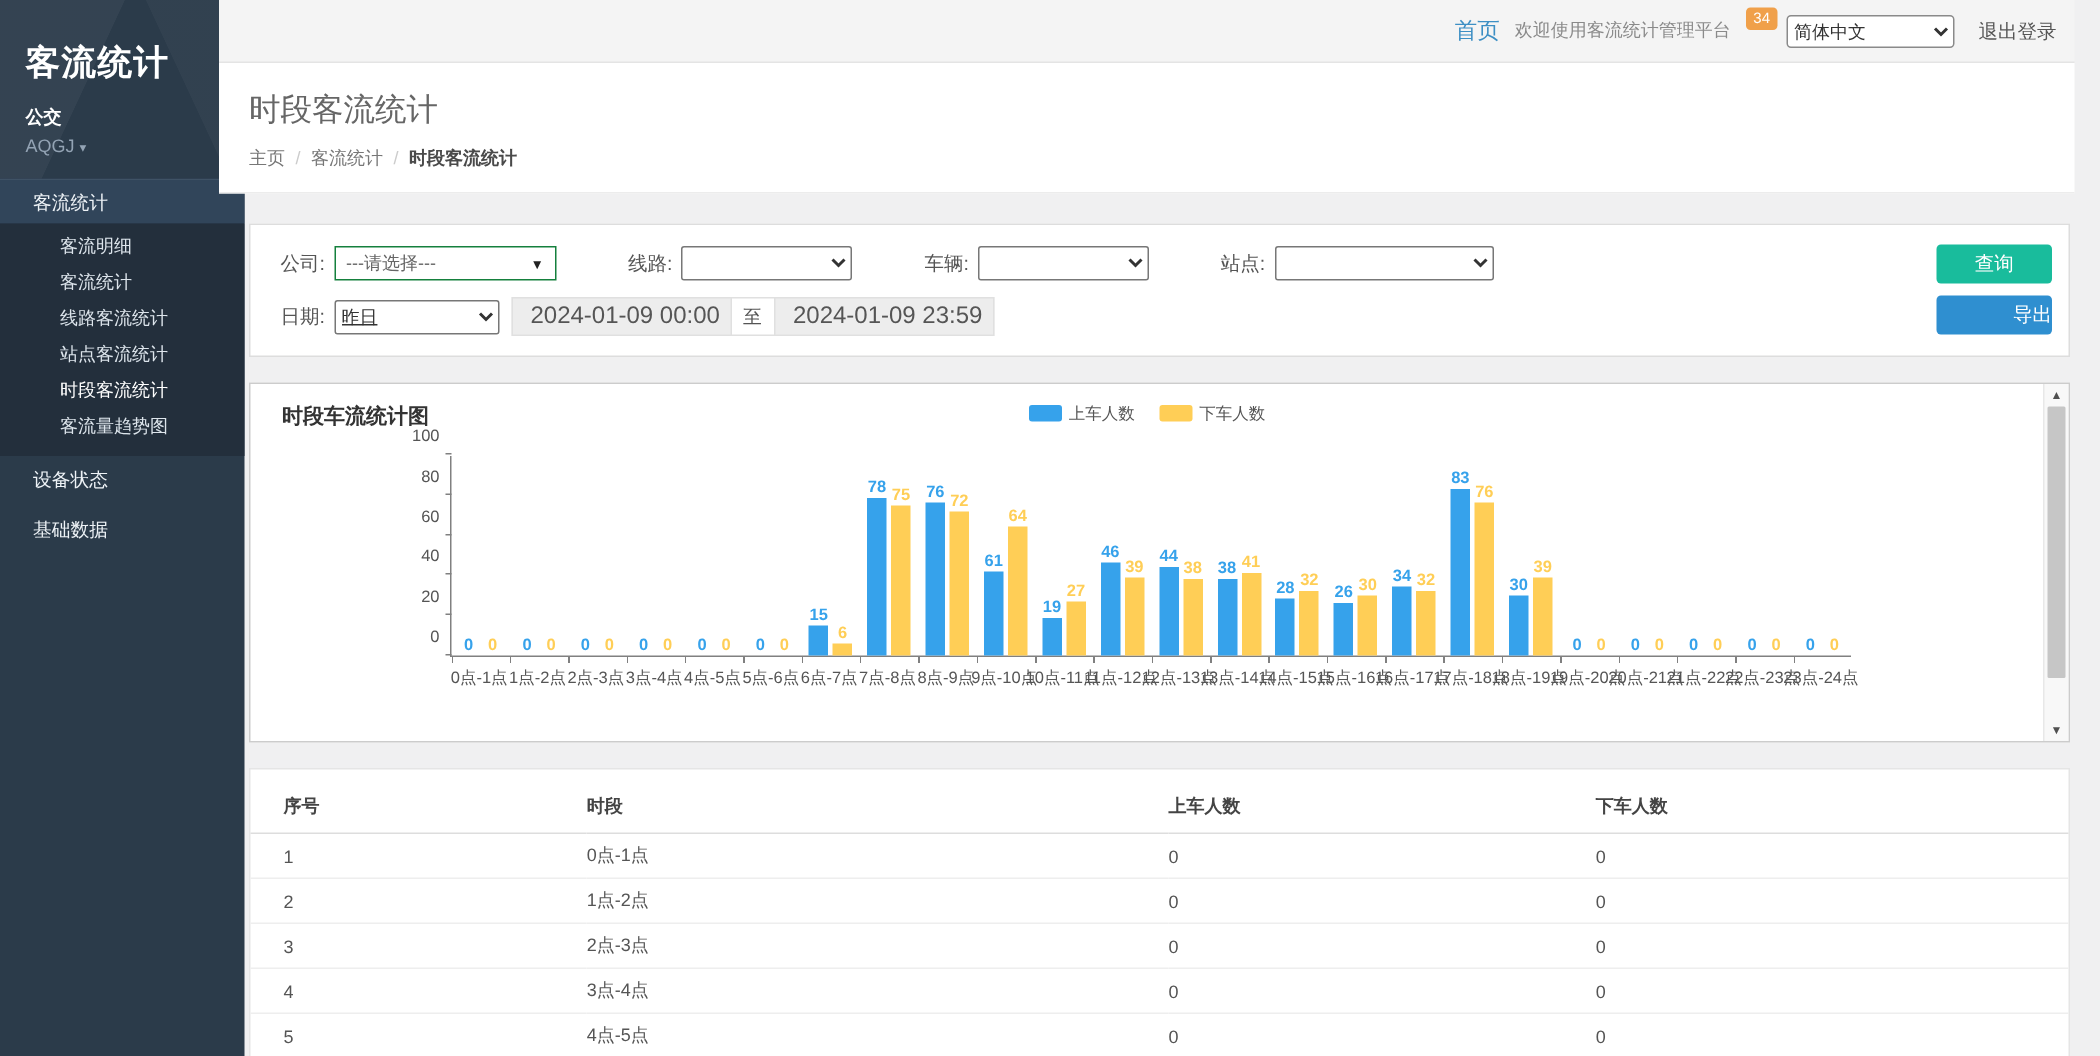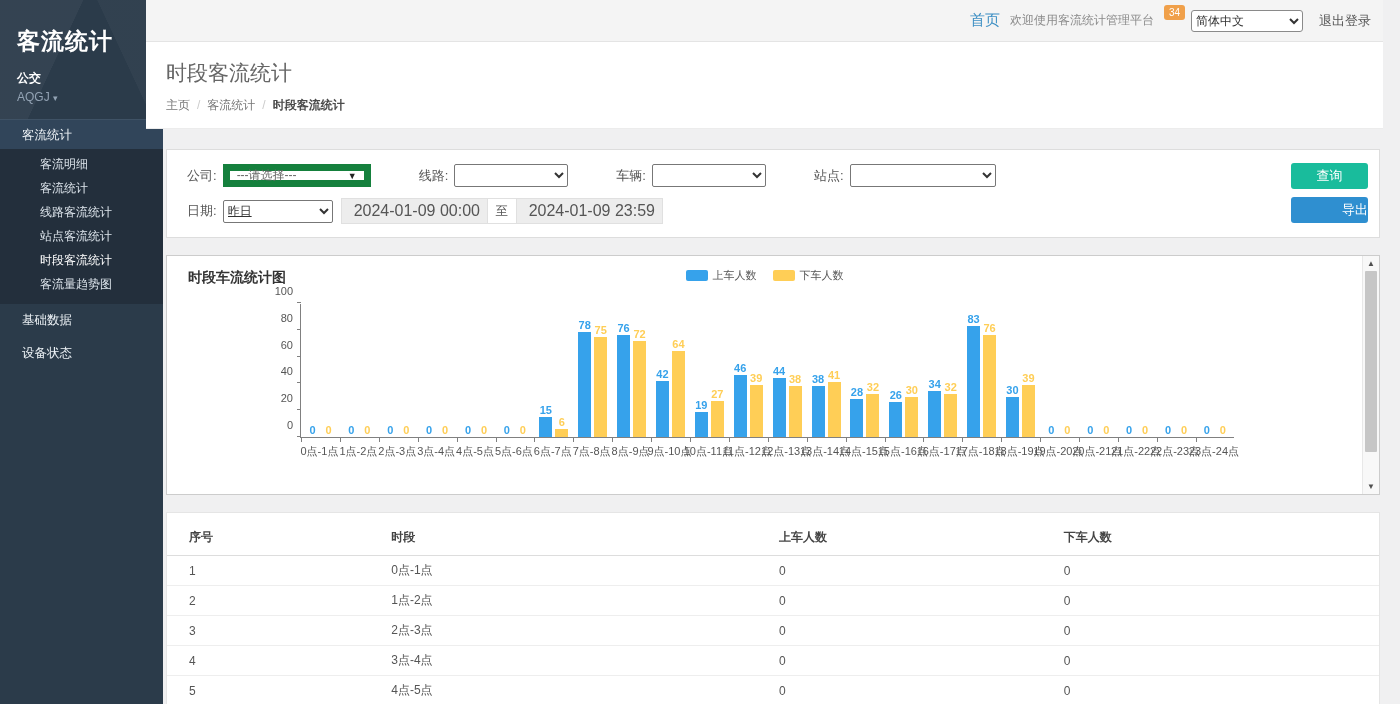--- a/index.html
+++ b/index.html
@@ -49,21 +49,21 @@
   .breadcrumb .sep { color:#ccc; margin:0 7px; }
 
   .content { padding:20px 3px 0 20px; }
 
   
   .panel { background:#fff; border:1px solid #ddd; }
   .filter-panel { position:relative; padding:14px 16px 13px 20px; }
   .filter-row { display:flex; align-items:center; }
   .filter-row + .filter-row { margin-top:11px; }
   .f-label { font-size:13px; color:#555; margin-right:6px; }
-  .custom-select { width:148px; height:23px; border:7px solid #15803d; background:#fff;
+  .custom-select { width:148px; height:23px; border:1px solid #15803d; background:#fff;
     display:flex; align-items:center; justify-content:space-between;
     padding:0 7px; font-size:12px; color:#666; cursor:pointer; margin-right:48px; }
   .custom-select .caret { font-size:9px; color:#222; }
   select.native { height:23px; border:1px solid #777; border-radius:2px; background:#fff;
     font-size:12px; color:#333; font-family:"Liberation Sans","DejaVu Sans",sans-serif; }
   .sel-line { width:114px; margin-right:48px; }
   .sel-vehicle { width:114px; margin-right:48px; }
   .sel-station { width:146px; }
   .sel-preset { width:110px; margin-right:8px;text-decoration:underline; }
   .date-box { height:26px; width:147px; background:#ededed; border:1px solid #e0e0e0;
@@ -137,22 +137,22 @@
   </div>
   <div class="menu-parent open">客流统计</div>
   <div class="submenu">
       <div class="submenu-item">客流明细</div>
       <div class="submenu-item">客流统计</div>
       <div class="submenu-item">线路客流统计</div>
       <div class="submenu-item">站点客流统计</div>
       <div class="submenu-item active">时段客流统计</div>
       <div class="submenu-item">客流量趋势图</div>
     </div>
+  <div class="menu-top">设备状态</div>
   <div class="menu-top">基础数据</div>
-  <div class="menu-top">设备状态</div>
 </div>
 
 <div class="main">
   <div class="topbar">
     <span class="home-link">首页</span>
     <span class="welcome">欢迎使用客流统计管理平台</span>
     <span class="badge">34</span>
     <select class="lang-select">
       <option>简体中文</option>
     </select>
@@ -296,21 +296,21 @@
                   <div class="barval" style="color: rgb(54, 162, 235);">76</div>
                   <div class="bar" style="background: rgb(54, 162, 235); height: 101.84px;"></div>
                 </div>
                 <div class="barwrap">
                   <div class="barval" style="color: rgb(255, 206, 86);">72</div>
                   <div class="bar" style="background: rgb(255, 206, 86); height: 96.48px;"></div>
                 </div>
               </div>
               <div class="group">
                 <div class="barwrap">
-                  <div class="barval" style="color: rgb(54, 162, 235);">42</div>
+                  <div class="barval" style="color: rgb(54, 162, 235);">61</div>
                   <div class="bar" style="background: rgb(54, 162, 235); height: 56.28px;"></div>
                 </div>
                 <div class="barwrap">
                   <div class="barval" style="color: rgb(255, 206, 86);">64</div>
                   <div class="bar" style="background: rgb(255, 206, 86); height: 85.76px;"></div>
                 </div>
               </div>
               <div class="group">
                 <div class="barwrap">
                   <div class="barval" style="color: rgb(54, 162, 235);">19</div>

